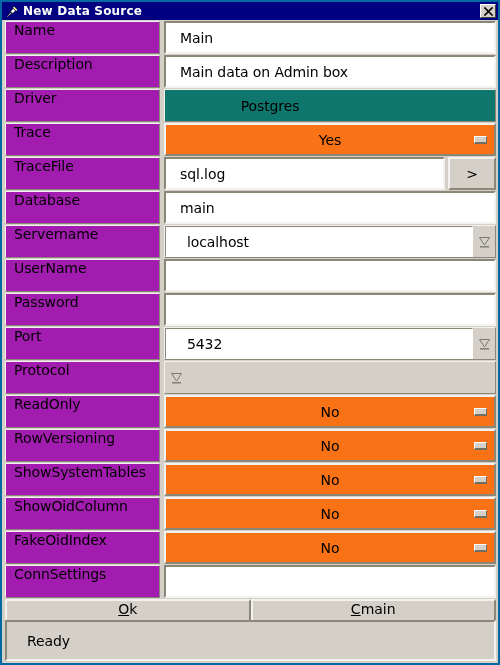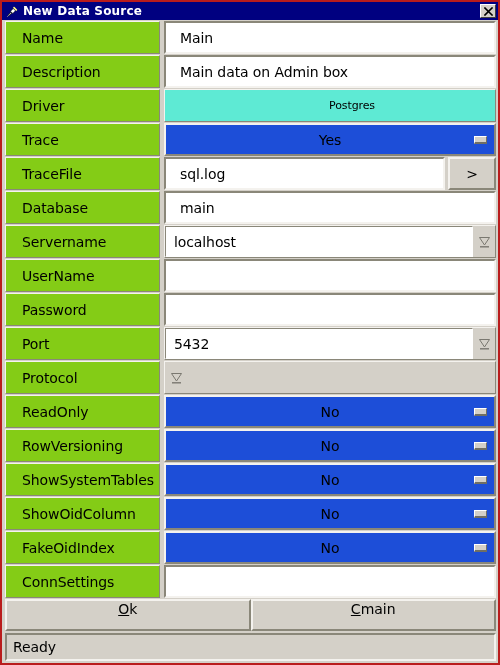--- a/index.html
+++ b/index.html
@@ -12,21 +12,21 @@
     font-family: "DejaVu Sans", "Liberation Sans", sans-serif;
     -webkit-font-smoothing: none;
   }
 
   #window {
     position: relative;
     width: 500px;
     height: 665px;
     box-sizing: border-box;
     background: #d4d0c8;
-    border: 2px solid #b91c1c;
+    border: 2px solid #0369a1;
     overflow: hidden;
   }
 
   
   #titlebar {
     height: 18px;
     background: #000080;
     display: flex;
     align-items: center;
     padding: 0 2px 0 3px;
@@ -76,28 +76,27 @@
     align-items: stretch;
     height: 33px;
     margin-bottom: 1px;
   }
 
   
   .label-cell {
     width: 155px;
     flex: 0 0 155px;
     box-sizing: border-box;
-    background: #84cc16;
+    background: #a21caf;
     border-top: 1px solid #f4f2ee;
     border-left: 1px solid #f4f2ee;
     border-right: 1px solid #8a8779;
     border-bottom: 1px solid #8a8779;
     display: flex;
-    align-items: center;
-    padding-left: 16px;
+    padding-left: 8px;
     color: #000000;
     font-size: 14px;
     margin-right: 4px;
     letter-spacing: -0.1px;
   }
 
   .field-wrap {
     flex: 1 1 auto;
     display: flex;
     align-items: stretch;
@@ -122,40 +121,40 @@
     overflow: hidden;
     white-space: nowrap;
     cursor: text;
     letter-spacing: -0.1px;
   }
 
   
   .readonly-field {
     flex: 1 1 auto;
     box-sizing: border-box;
-    background: #5eead4;
+    background: #0f766e;
     border-top: 1px solid #f4f2ee;
     border-left: 1px solid #f4f2ee;
     border-right: 1px solid #8a8779;
     border-bottom: 1px solid #8a8779;
     display: flex;
     align-items: center;
-    justify-content: flex-end;
-    font-size: 11px;
+    justify-content: center;
+    font-size: 14px;
     color: #000000;
     letter-spacing: -0.1px;
   }
   .readonly-field .rf-text { padding-right: 120px; }
 
   
   .optionmenu {
     flex: 1 1 auto;
     position: relative;
     box-sizing: border-box;
-    background: #1d4ed8;
+    background: #f97316;
     border-top: 2px solid #f4f2ee;
     border-left: 2px solid #f4f2ee;
     border-right: 2px solid #8a8779;
     border-bottom: 2px solid #8a8779;
     display: flex;
     align-items: center;
     justify-content: center;
     font-size: 14px;
     color: #000000;
     cursor: default;
@@ -192,21 +191,21 @@
   .combobox .cb-text {
     flex: 1 1 auto;
     background: #ffffff;
     border-top: 1px solid #8a8779;
     border-left: 1px solid #8a8779;
     border-right: 1px solid #ffffff;
     border-bottom: 1px solid #ffffff;
     box-sizing: border-box;
     display: flex;
     align-items: center;
-    padding-left: 8px;
+    padding-left: 21px;
     font-size: 14px;
     color: #000000;
     overflow: hidden;
     white-space: nowrap;
     min-width: 0;
     cursor: text;
     letter-spacing: -0.1px;
   }
   .cb-arrow {
     flex: 0 0 auto;
@@ -261,30 +260,30 @@
     cursor: default;
   }
   .action-button .mnemonic { text-decoration: underline; }
 
   
   #statusbar {
     position: absolute;
     left: 3px;
     right: 2px;
     bottom: 2px;
-    height: 28px;
+    height: 41px;
     box-sizing: border-box;
     background: #d4d0c8;
     border-top: 2px solid #8a8779;
     border-left: 2px solid #8a8779;
     border-right: 2px solid #f4f2ee;
     border-bottom: 2px solid #f4f2ee;
     display: flex;
     align-items: center;
-    padding-left: 6px;
+    padding-left: 20px;
     font-size: 14px;
     color: #000000;
     letter-spacing: -0.1px;
   }
 </style>
 </head>
 <body>
 
 <div id="window">
 

